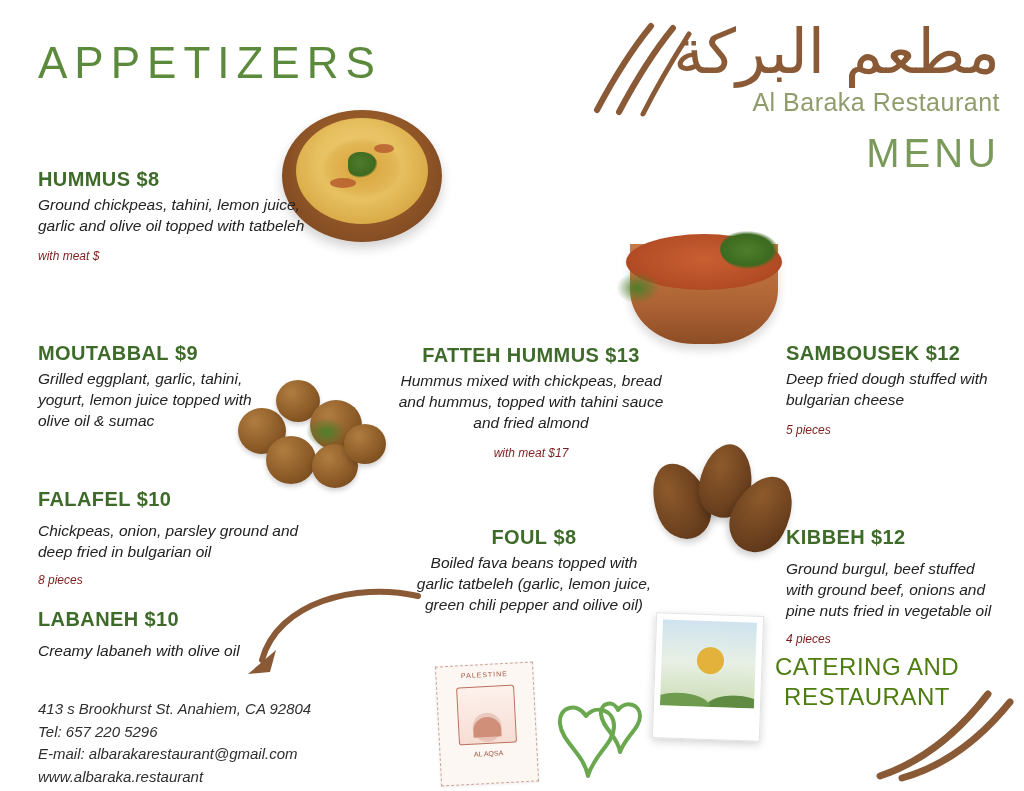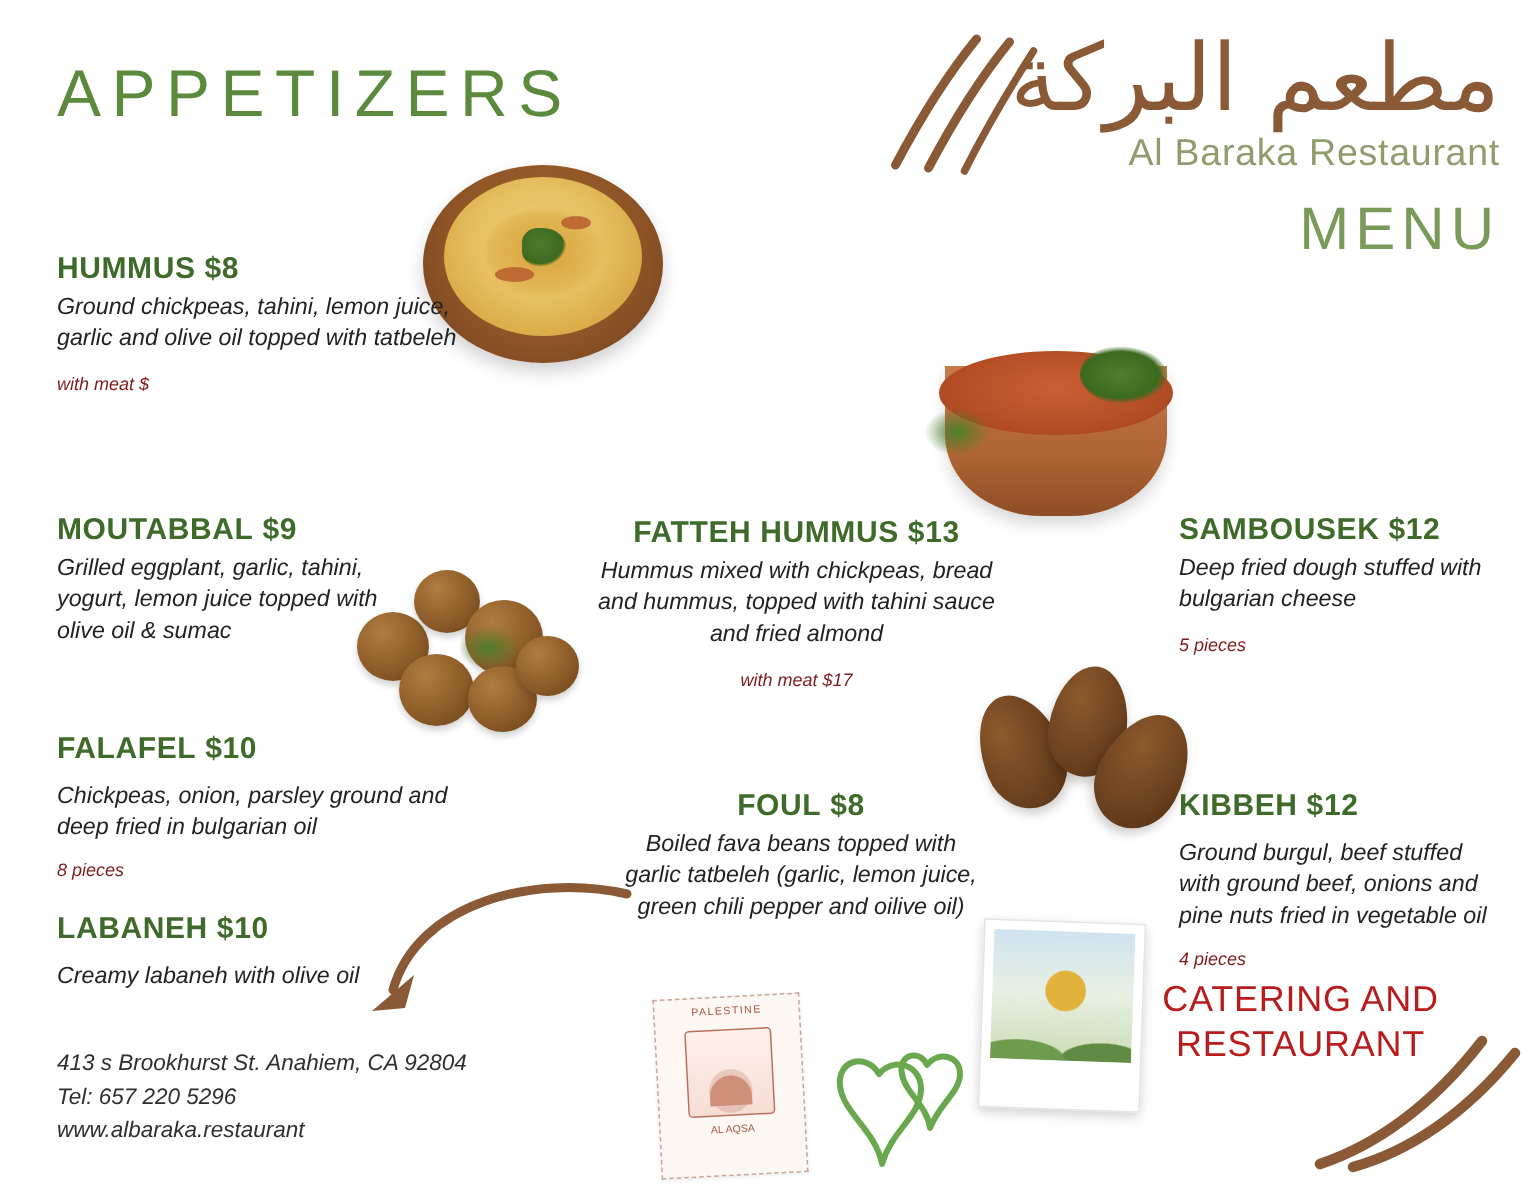--- a/index.html
+++ b/index.html
@@ -266,21 +266,21 @@
 
   
   .contact {
     position: absolute; left: 38px; top: 698px;
     font-size: 15px; font-style: italic; color: #2f2f2f; line-height: 1.5;
   }
 
   
   .catering {
     position: absolute; left: 772px; top: 652px; width: 190px;
-    text-align: center; font-size: 24px; color: #b91c1c; line-height: 1.25;
+    text-align: center; font-size: 24px; color: #4d7c0f; line-height: 1.25;
     letter-spacing: 0.5px;
   }
 </style>
 </head>
 <body>
 
 <div class="page">
 
   <div class="appetizers-title">APPETIZERS</div>
 
@@ -416,16 +416,17 @@
   </div>
 
   <svg class="swoosh-right" viewBox="0 0 140 110">
     <path d="M4 104 C 40 92, 78 66, 112 22" stroke="#8a5a37" stroke-width="7" fill="none" stroke-linecap="round"></path>
     <path d="M26 106 C 62 96, 100 72, 134 30" stroke="#8a5a37" stroke-width="7" fill="none" stroke-linecap="round"></path>
   </svg>
 
   <div class="contact">
     <div>413 s Brookhurst St. Anahiem, CA 92804</div>
     <div>Tel: 657 220 5296</div>
+    <div>E-mail: albarakarestaurant@gmail.com</div>
     <div>www.albaraka.restaurant</div>
   </div>
 
 </div>
 
 </body></html>

